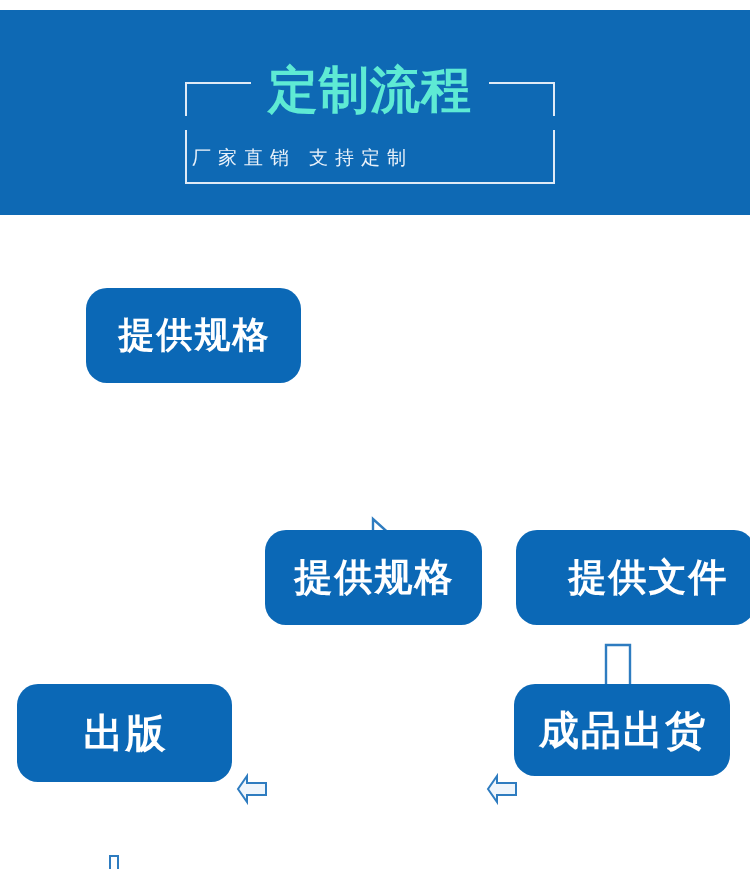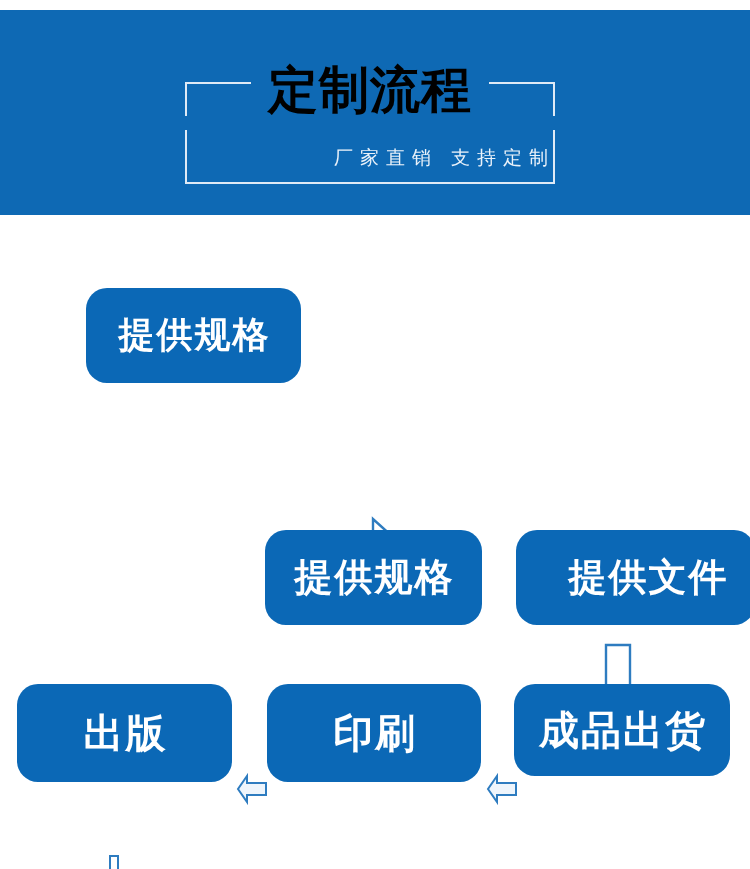--- a/index.html
+++ b/index.html
@@ -63,33 +63,33 @@
     border-right: 2px solid #dfeaf6;
     border-bottom: 2px solid #dfeaf6;
     box-sizing: border-box;
   }
   .banner-title {
     position: absolute;
     left: 0;
     top: 0;
     width: 370px;
     text-align: center;
-    color: #000000;
+    color: #5eead4;
     font-size: 50px;
     font-weight: bold;
     line-height: 56px;
     letter-spacing: 1px;
     white-space: nowrap;
   }
   .banner-sub {
     position: absolute;
     left: 0;
     top: 74px;
     width: 370px;
-    text-align: right;
+    text-align: left;
     color: #eaf2fa;
     font-size: 19px;
     line-height: 42px;
     letter-spacing: 7px;
     text-indent: 7px;
     white-space: nowrap;
   }
 
   
   .flow {
@@ -182,16 +182,15 @@
     </svg>
   </div>
 
   <div class="arrow" id="arrow-down-small">
     <svg viewBox="0 0 28 40" width="28" height="40">
       <polygon points="10,2 18,2 18,22 26,22 14,38 2,22 10,22" fill="#ffffff" stroke="#2e7cc0" stroke-width="2" stroke-linejoin="miter"></polygon>
     </svg>
   </div>
 
   <div class="box r3" id="box-r3c1">出版</div>
-  <div class="box r3" id="box-r3c2">印刷</div>
   <div class="box r3" id="box-r3c3">成品出货</div>
 
 </div>
 
 </body></html>

